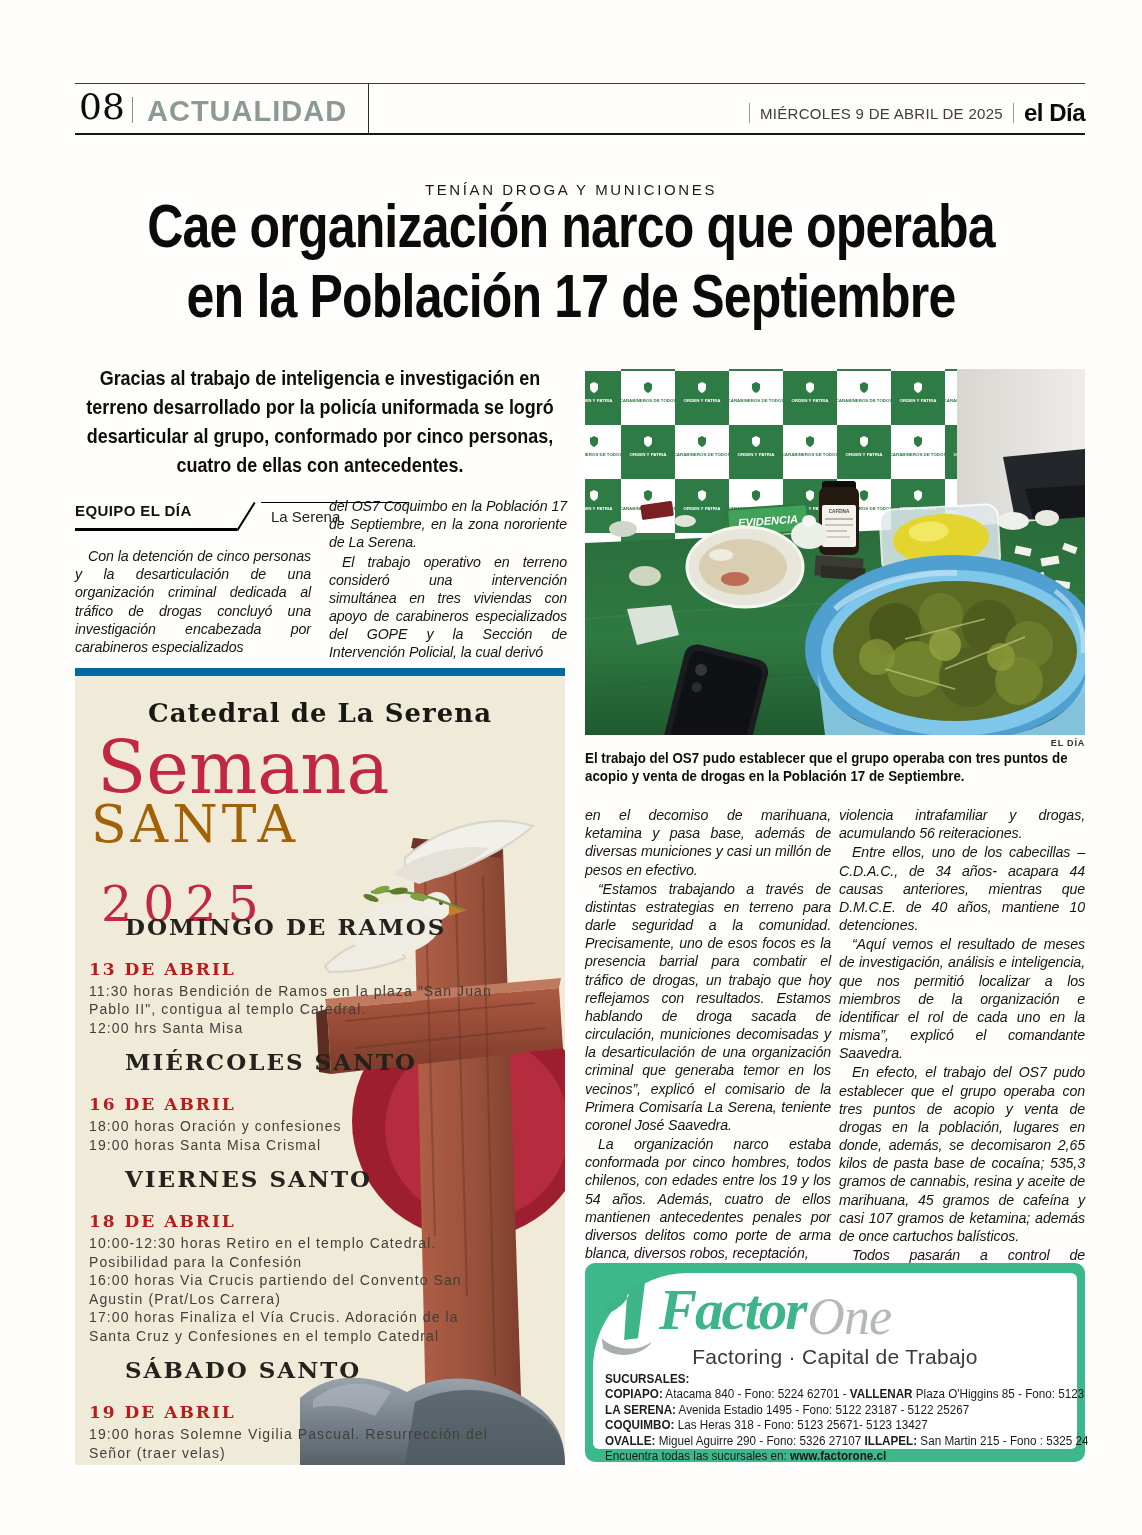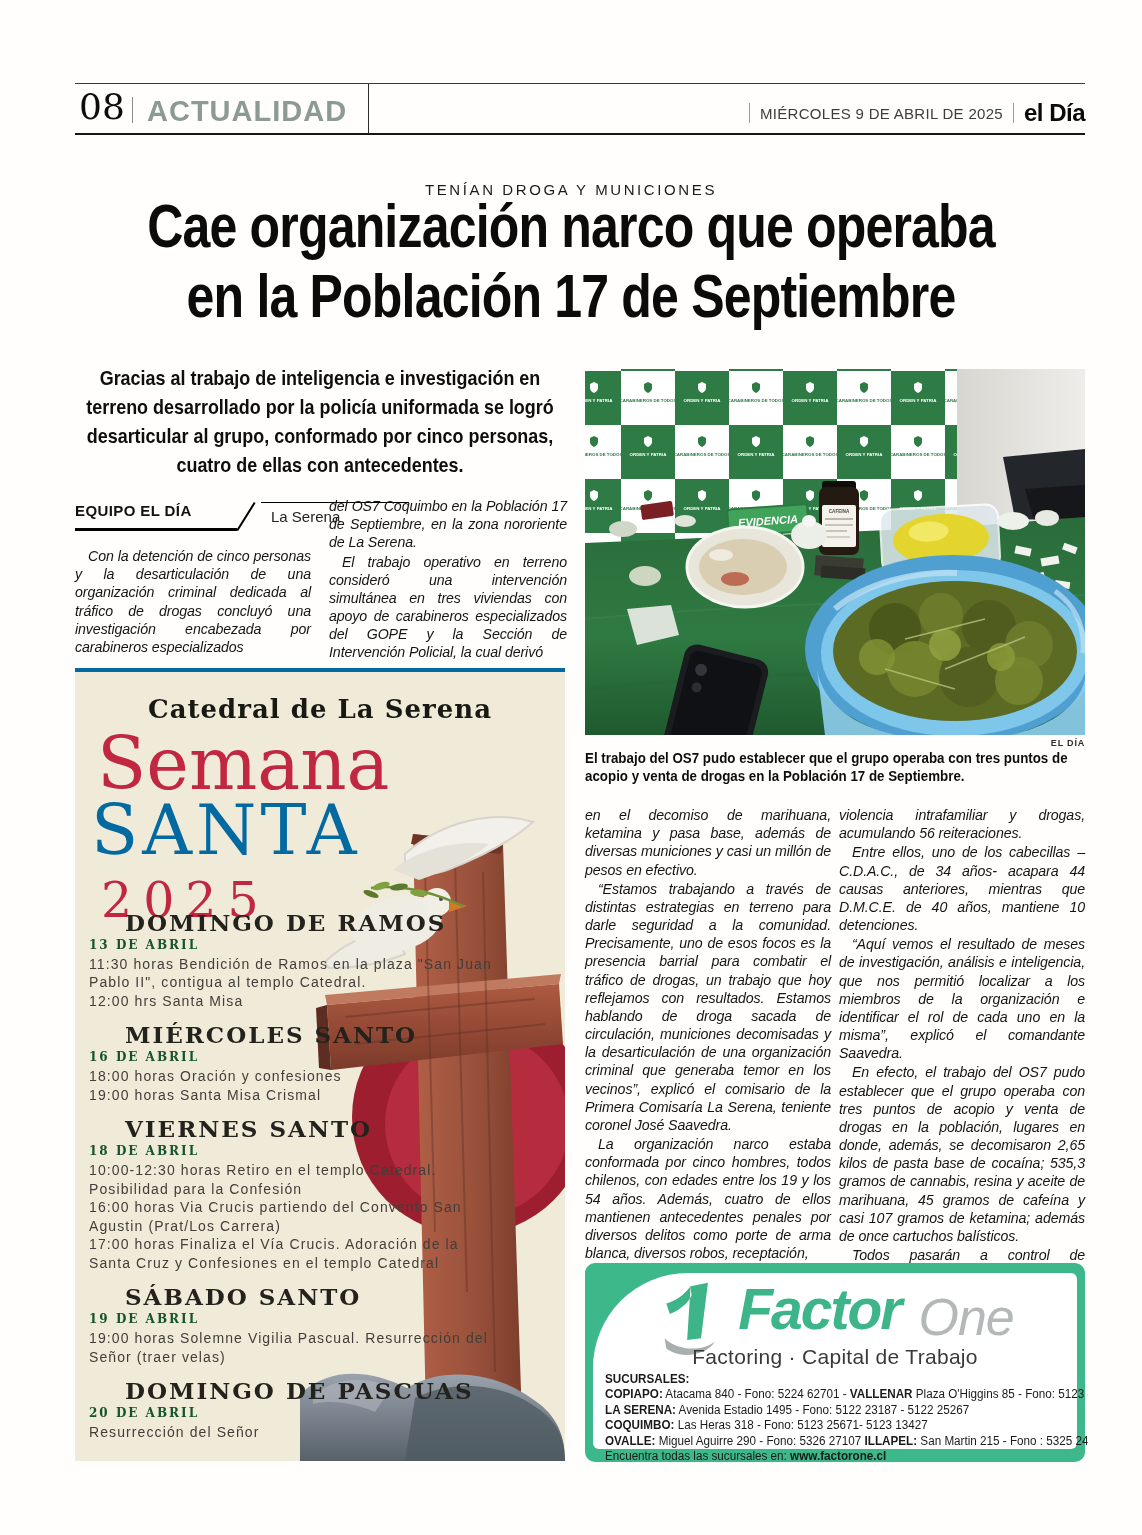--- a/index.html
+++ b/index.html
@@ -44,37 +44,37 @@
   .colC{left:585px;top:806px;width:246px;}
   .colD{left:839px;top:806px;width:246px;}
 
   
   .photo{left:585px;top:369px;width:500px;height:366px;overflow:hidden;background:#27613a;}
   .credit{left:585px;top:738px;width:500px;text-align:right;font-size:9px;font-weight:bold;letter-spacing:.8px;color:#2e2e2e;}
   .caption-wrap{left:585px;top:749px;width:500px;}
   .caption{width:543px;transform:scaleX(.92);transform-origin:0 0;font-size:14.5px;font-weight:bold;line-height:1.26;color:#0d0d0d;}
 
   
-  .cad{left:75px;top:668px;width:490px;height:789px;background:#f0ead9;border-top:4px solid #0369a1;overflow:hidden;}
+  .cad{left:75px;top:668px;width:490px;height:789px;background:#f0ead9;border-top:8px solid #0369a1;overflow:hidden;}
   .cad-art{position:absolute;inset:0;z-index:0;}
   .cad-venue{position:absolute;left:0;top:22px;width:100%;text-align:center;z-index:1;
              font-family:"DejaVu Serif","Liberation Serif",serif;font-weight:bold;font-size:26px;letter-spacing:1px;color:#191914;}
   .cad-t1{position:absolute;left:22px;top:50px;z-index:1;font-family:"DejaVu Serif",serif;font-size:72px;color:#c12741;}
-  .cad-t2{position:absolute;left:16px;top:118px;z-index:1;font-family:"DejaVu Serif",serif;font-size:69px;letter-spacing:4px;color:#0369a1;}
+  .cad-t2{position:absolute;left:16px;top:118px;z-index:1;font-family:"DejaVu Serif",serif;font-size:52px;letter-spacing:4px;color:#a16207;}
   .cad-t3{position:absolute;left:26px;top:200px;z-index:1;font-family:"DejaVu Serif",serif;font-size:49px;letter-spacing:11px;color:#c12741;}
   .cad-sched{position:absolute;left:14px;top:237px;width:412px;z-index:1;}
   .ad-section{margin-bottom:11px;}
   .ad-title{font-family:"DejaVu Serif",serif;font-weight:bold;font-size:23px;letter-spacing:2px;color:#23221c;margin-left:36px;}
-  .ad-date{font-family:"DejaVu Serif",serif;font-weight:bold;font-size:12px;letter-spacing:2px;color:#14532d;margin:2px 0 3px;}
+  .ad-date{font-family:"DejaVu Serif",serif;font-weight:bold;font-size:17px;letter-spacing:2px;color:#b91c1c;margin:19px 0 3px;}
   .ad-line{font-size:14px;letter-spacing:1.1px;line-height:1.32;color:#413f39;margin:0;}
 
   
   .fo{left:585px;top:1263px;width:500px;height:199px;background:#3cb88a;border-radius:10px;}
   .fo-inner{position:absolute;left:8px;right:8px;top:10px;bottom:13px;background:#ffffff;border-radius:95px 6px 6px 6px;}
-  .fo-logo-row{position:absolute;left:0;top:8px;width:100%;display:flex;justify-content:center;align-items:flex-start;gap:18px;}
+  .fo-logo-row{position:absolute;left:0;top:8px;width:100%;display:flex;align-items:flex-start;gap:2px;font-family:Liberation Serif, serif;}
   .fo-factor{font-size:57px;font-weight:bold;font-style:italic;color:#3eb489;letter-spacing:-2px;line-height:1;}
   .fo-one{font-size:52px;font-style:italic;color:#b4b8b8;letter-spacing:-1px;line-height:1;margin-top:10px;}
   .fo-tagline{position:absolute;left:0;top:72px;width:100%;text-align:center;font-size:21px;color:#3a3a3a;letter-spacing:.3px;}
   .fo-suc{position:absolute;left:12px;top:99px;width:105%;transform:scaleX(.95);transform-origin:0 0;
           font-size:12.3px;line-height:15.4px;color:#1a1a1a;}
   .fo-suc .b{font-weight:bold;}
   .fo-suc div{white-space:nowrap;overflow:hidden;}
 </style>
 </head>
 <body>

